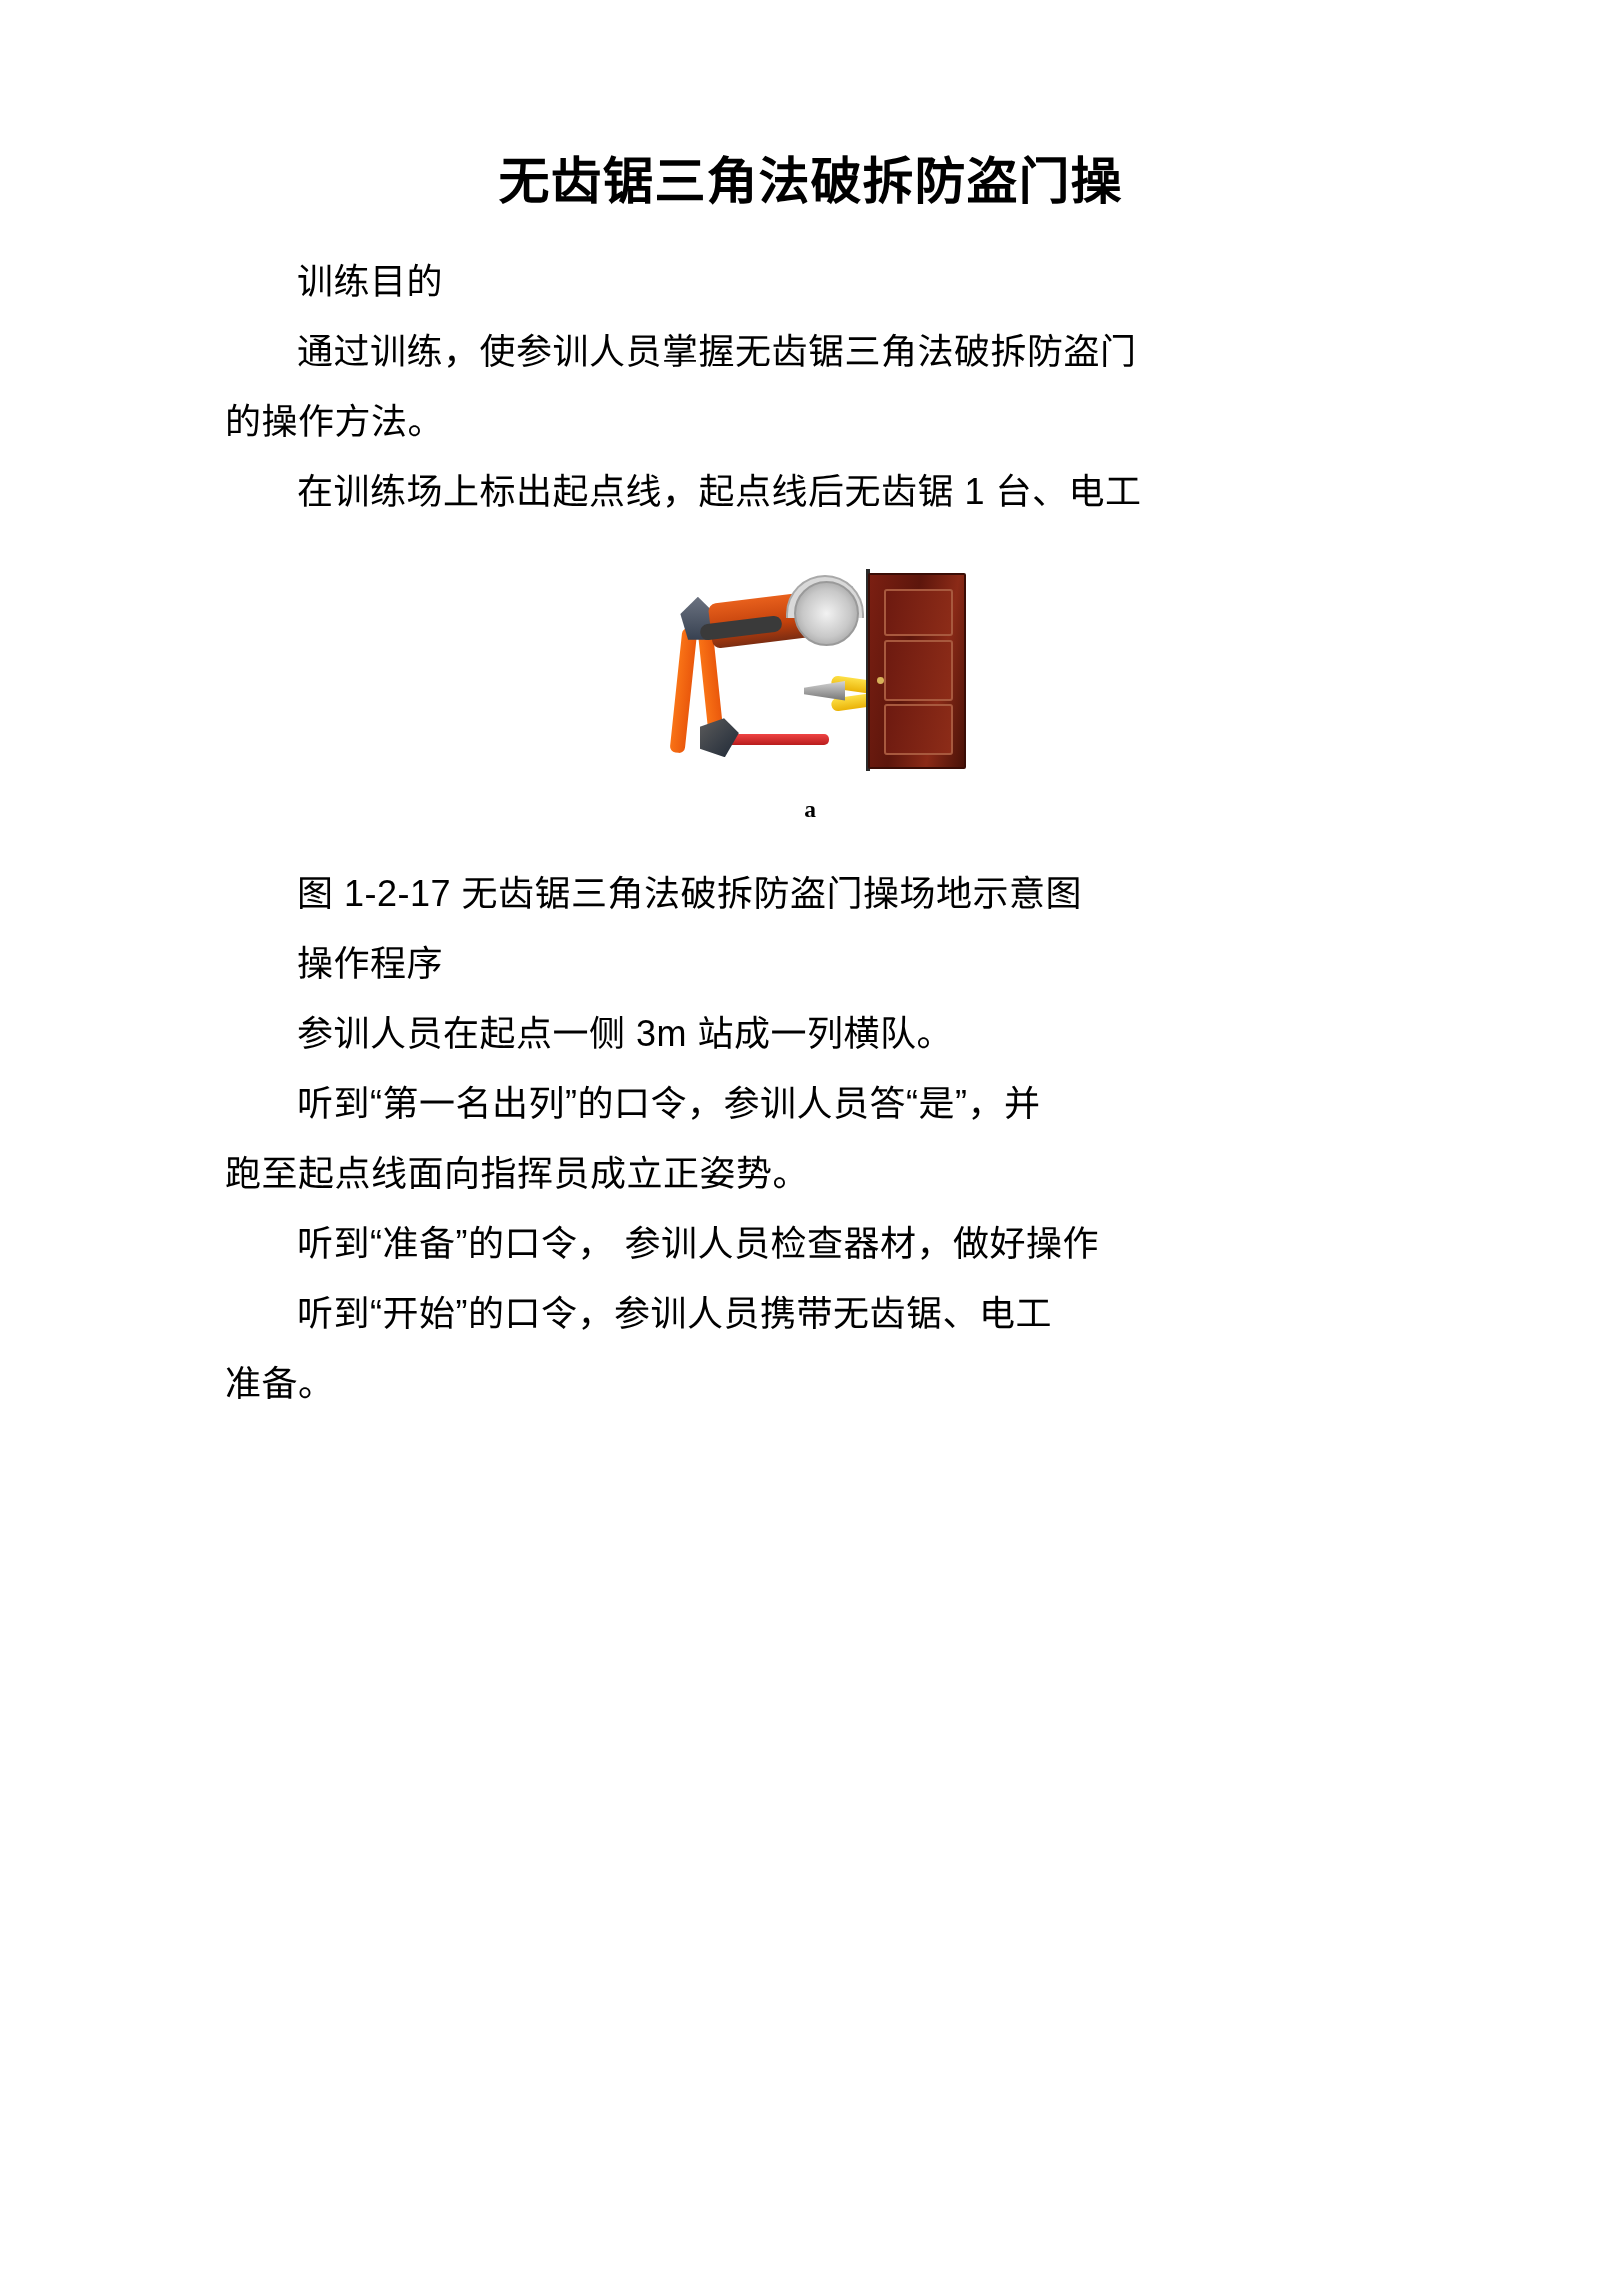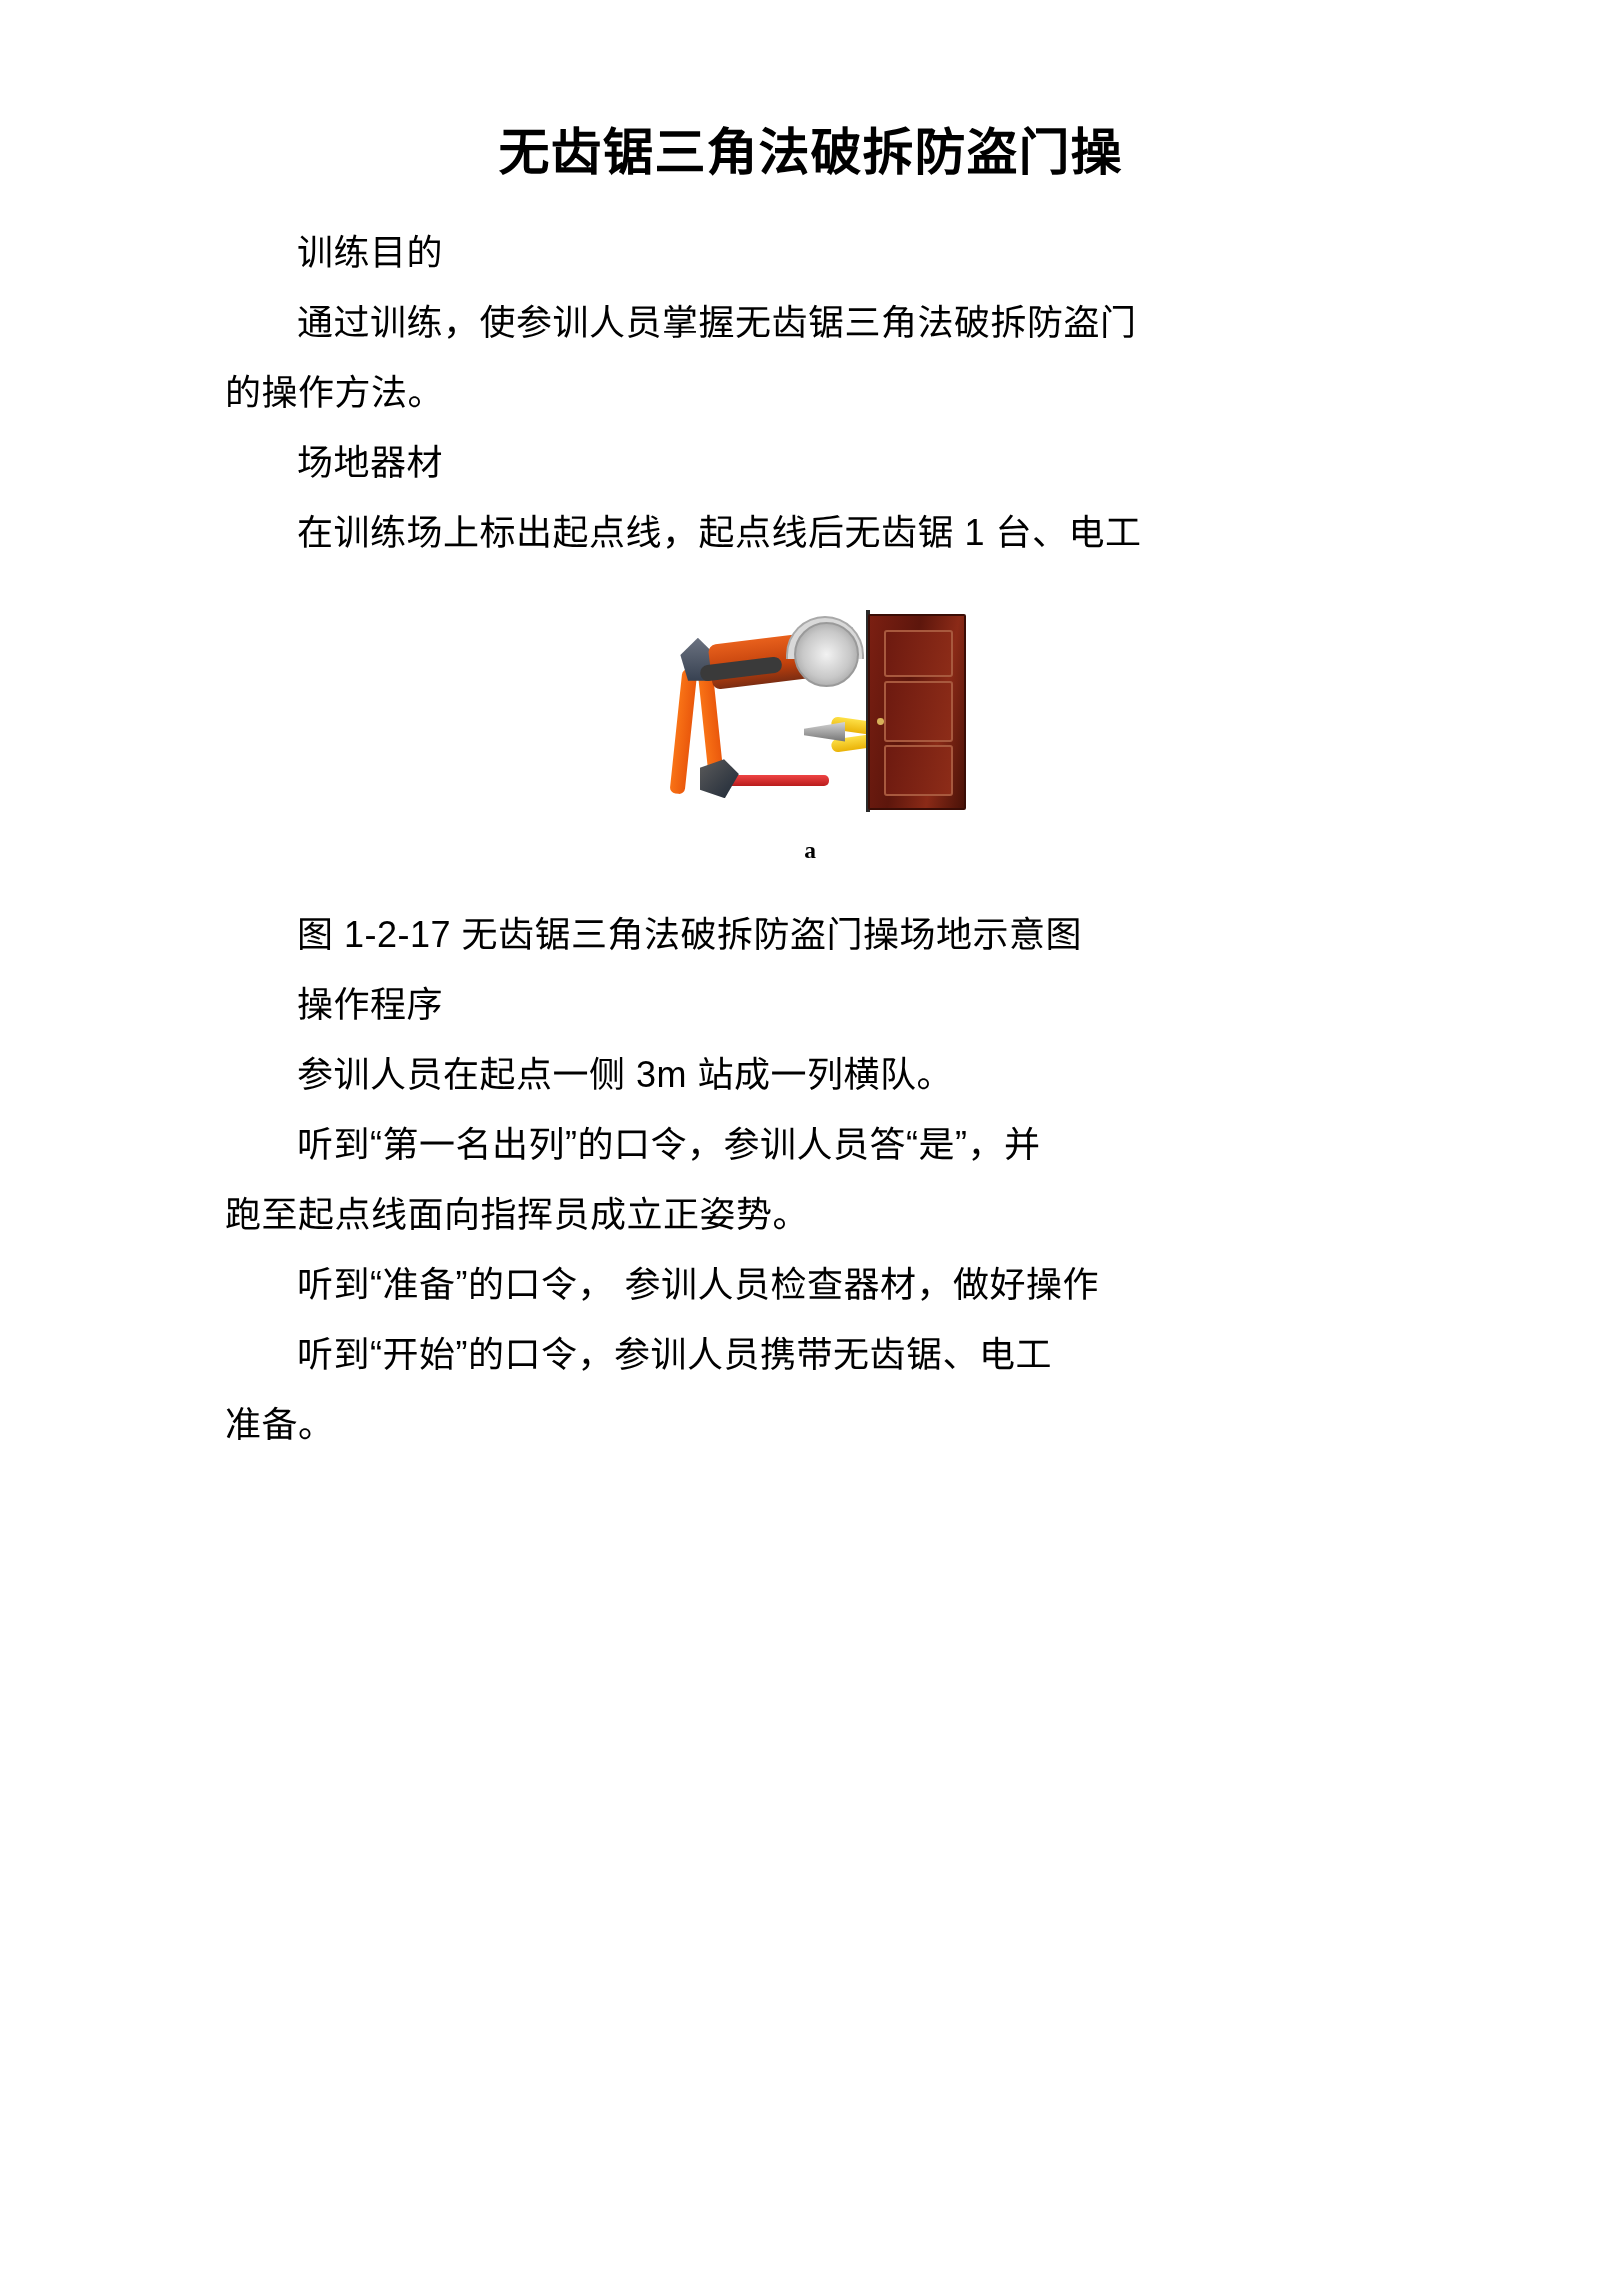--- a/index.html
+++ b/index.html
@@ -13,21 +13,21 @@
     height: 2293px;
     font-family: "Liberation Sans", "DejaVu Sans", sans-serif;
     color: #000000;
     position: relative;
     overflow: hidden;
   }
   .page {
     box-sizing: border-box;
     width: 1621px;
     height: 2293px;
-    padding: 61px 225px 0 225px;
+    padding: 90px 225px 0 225px;
     position: relative;
   }
   .doc-title {
     font-size: 51px;
     font-weight: bold;
     text-align: center;
     letter-spacing: 1px;
     margin: 59px 0 35px 0;
     line-height: 1.3;
   }
@@ -199,21 +199,20 @@
 <body>
 
 <div class="page">
 
   <h1 class="doc-title">无齿锯三角法破拆防盗门操</h1>
 
   <p class="body-line indent">训练目的</p>
   <p class="body-line indent">通过训练，使参训人员掌握无齿锯三角法破拆防盗门</p>
   <p class="body-line noindent">的操作方法。</p>
 
-  <p class="body-line indent">场地器材</p>
   <p class="body-line indent">在训练场上标出起点线，起点线后无齿锯 1 台、电工</p>
 
   <div class="figure-block">
     <div class="figure-inner">
       <div class="photo">
         <div class="bolt-cutter">
           <div class="bc-arm l"></div>
           <div class="bc-arm r"></div>
           <div class="bc-head"></div>
         </div>

